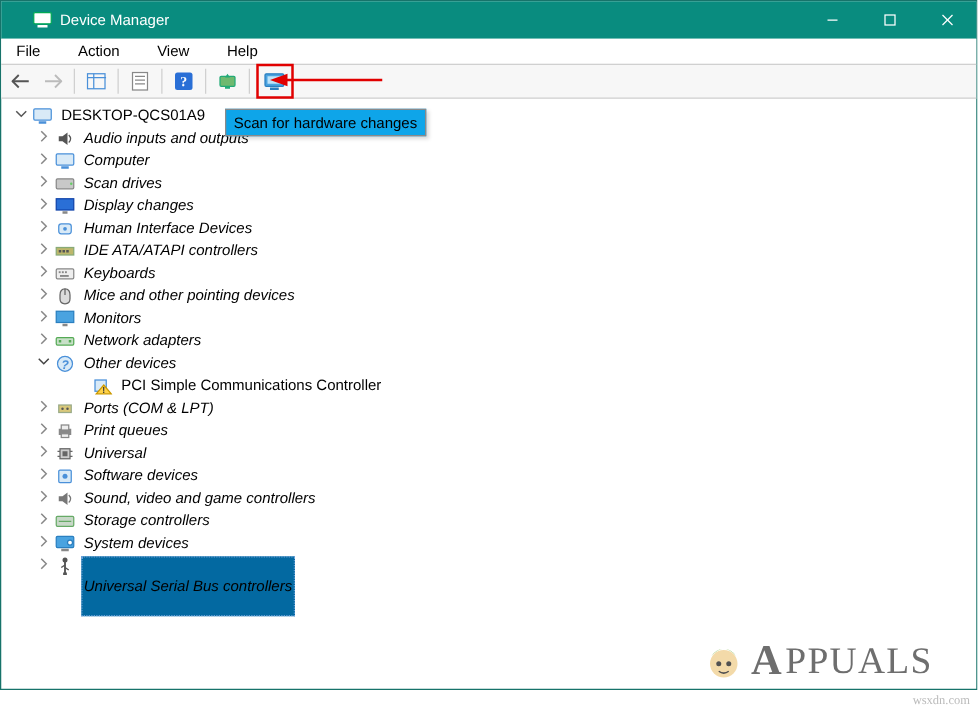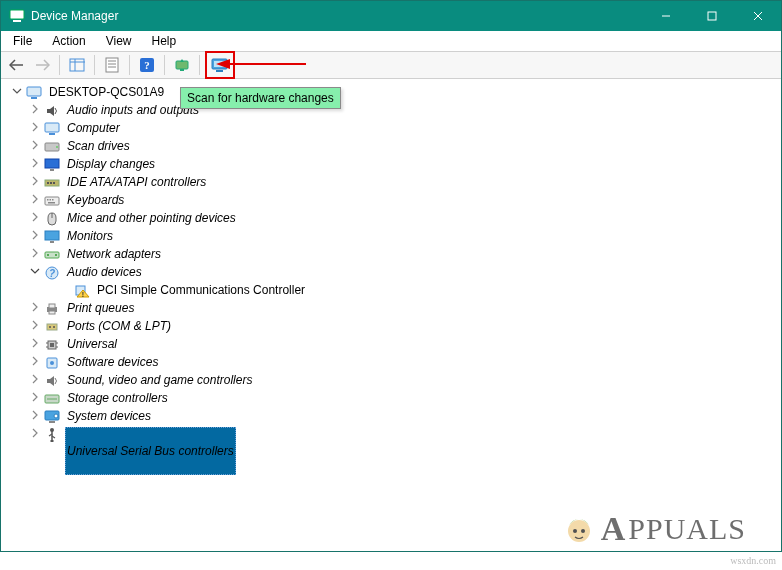--- a/index.html
+++ b/index.html
@@ -12,35 +12,35 @@
     overflow: hidden;
     position: relative;
   }
   .window { width: 782px; height: 552px; border: 1px solid #17736a; background: #fff; }
   .titlebar {
     height: 30px;
     background: #098c7f;
     color: #fff;
     display: flex;
     align-items: center;
-    padding-left: 8px;
+    padding-left: 25px;
   }
   .titlebar .appicon { width: 16px; height: 16px; margin-right: 6px; }
   .titlebar .title { flex: 1; font-size: 12px; }
   .titlebar .winbtn {
     width: 46px; height: 30px;
     display: flex; align-items: center; justify-content: center;
     color: #fff;
   }
   .titlebar .winbtn svg { width: 10px; height: 10px; }
   .menubar {
     height: 20px;
     display: flex; align-items: center;
     padding: 0 4px;
-    gap: 4px;
+    gap: 14px;
     font-size: 12px;
     background: #fff;
   }
   .menubar .menuitem { padding: 2px 8px; cursor: default; }
   .toolbar {
     height: 28px;
     border-top: 1px solid #d0d0d0;
     border-bottom: 1px solid #d0d0d0;
     background: #f7f7f7;
     display: flex; align-items: center;
@@ -81,21 +81,21 @@
     display: flex; align-items: center; justify-content: center;
     color: #6b6b6b;
   }
   .expander.empty { visibility: hidden; }
   .node .icon { width: 18px; height: 16px; margin-right: 4px; display:flex; align-items:center; justify-content:center; }
   .node .label { padding: 0 2px; }
   .node.selected .label { background: #0369a1; border: 1px dotted #6aa0d8; padding: 16px 1px; }
   .tooltip {
     position: absolute;
     left: 180px; top: 87px;
-    background: #86efac;
+    background: #0ea5e9;
     border: 1px solid #8a8a8a;
     padding: 3px 6px;
     font-size: 12px;
     box-shadow: 2px 2px 3px rgba(0,0,0,0.15);
     z-index: 5;
   }
   .watermark {
     position: absolute;
     right: 6px; bottom: 4px;
     font-size: 10px; color: #bbb;
@@ -287,20 +287,34 @@
           </span>
           <span class="label">Display changes</span>
         </div>
         <div class="node l1">
           <span class="expander">
             <svg width="10" height="10" viewBox="0 0 10 10">
               <path d="M3 1 L7 5 L3 9" fill="none" stroke="#888" stroke-width="1.2"></path>
             </svg>
           </span>
           <span class="icon">
+            <svg width="14" height="14" viewBox="0 0 14 14">
+              <rect x="2" y="3" width="10" height="8" rx="2" fill="#d9eaf7" stroke="#4a90d9"></rect>
+              <circle cx="7" cy="7" r="1.5" fill="#4a90d9"></circle>
+            </svg>
+          </span>
+          <span class="label">Human Interface Devices</span>
+        </div>
+        <div class="node l1">
+          <span class="expander">
+            <svg width="10" height="10" viewBox="0 0 10 10">
+              <path d="M3 1 L7 5 L3 9" fill="none" stroke="#888" stroke-width="1.2"></path>
+            </svg>
+          </span>
+          <span class="icon">
             <svg width="16" height="10" viewBox="0 0 16 10">
               <rect x="1" y="2" width="14" height="6" fill="#bdb76b" stroke="#8a7"></rect>
               <rect x="3" y="4" width="2" height="2" fill="#555"></rect>
               <rect x="6" y="4" width="2" height="2" fill="#555"></rect>
               <rect x="9" y="4" width="2" height="2" fill="#555"></rect>
             </svg>
           </span>
           <span class="label">IDE ATA/ATAPI controllers</span>
         </div>
         <div class="node l1">
@@ -368,62 +382,62 @@
             <svg width="10" height="10" viewBox="0 0 10 10">
               <path d="M1 3 L5 7 L9 3" fill="none" stroke="#444" stroke-width="1.2"></path>
             </svg>
           </span>
           <span class="icon">
             <svg width="14" height="14" viewBox="0 0 14 14">
               <circle cx="7" cy="7" r="6" fill="#d9eaf7" stroke="#4a90d9"></circle>
               <text x="7" y="11" text-anchor="middle" font-size="10" fill="#4a90d9" font-weight="bold">?</text>
             </svg>
           </span>
-          <span class="label">Audio devices</span>
+          <span class="label">Other devices</span>
         </div>
         <div class="node l2">
           <span class="expander empty"></span>
           <span class="icon">
             <svg width="16" height="14" viewBox="0 0 16 14">
               <rect x="2" y="2" width="9" height="9" fill="#d9eaf7" stroke="#4a90d9"></rect>
               <path d="M9 6 L15 13 L3 13 Z" fill="#ffd24a" stroke="#c90"></path>
               <text x="9" y="12.5" text-anchor="middle" font-size="7" font-weight="bold" fill="#333">!</text>
             </svg>
           </span>
           <span class="label">PCI Simple Communications Controller</span>
         </div>
         <div class="node l1">
           <span class="expander">
             <svg width="10" height="10" viewBox="0 0 10 10">
               <path d="M3 1 L7 5 L3 9" fill="none" stroke="#888" stroke-width="1.2"></path>
             </svg>
           </span>
           <span class="icon">
             <svg width="14" height="14" viewBox="0 0 14 14">
+              <rect x="2" y="4" width="10" height="6" fill="#d9c87a" stroke="#9a8"></rect>
+              <circle cx="5" cy="7" r="1" fill="#555"></circle>
+              <circle cx="9" cy="7" r="1" fill="#555"></circle>
+            </svg>
+          </span>
+          <span class="label">Ports (COM &amp; LPT)</span>
+        </div>
+        <div class="node l1">
+          <span class="expander">
+            <svg width="10" height="10" viewBox="0 0 10 10">
+              <path d="M3 1 L7 5 L3 9" fill="none" stroke="#888" stroke-width="1.2"></path>
+            </svg>
+          </span>
+          <span class="icon">
+            <svg width="14" height="14" viewBox="0 0 14 14">
               <rect x="2" y="5" width="10" height="5" fill="#888"></rect>
               <rect x="4" y="2" width="6" height="4" fill="#eee" stroke="#888"></rect>
               <rect x="4" y="9" width="6" height="3" fill="#eee" stroke="#888"></rect>
             </svg>
           </span>
           <span class="label">Print queues</span>
-        </div>
-        <div class="node l1">
-          <span class="expander">
-            <svg width="10" height="10" viewBox="0 0 10 10">
-              <path d="M3 1 L7 5 L3 9" fill="none" stroke="#888" stroke-width="1.2"></path>
-            </svg>
-          </span>
-          <span class="icon">
-            <svg width="14" height="14" viewBox="0 0 14 14">
-              <rect x="2" y="4" width="10" height="6" fill="#d9c87a" stroke="#9a8"></rect>
-              <circle cx="5" cy="7" r="1" fill="#555"></circle>
-              <circle cx="9" cy="7" r="1" fill="#555"></circle>
-            </svg>
-          </span>
-          <span class="label">Ports (COM &amp; LPT)</span>
         </div>
         <div class="node l1">
           <span class="expander">
             <svg width="10" height="10" viewBox="0 0 10 10">
               <path d="M3 1 L7 5 L3 9" fill="none" stroke="#888" stroke-width="1.2"></path>
             </svg>
           </span>
           <span class="icon">
             <svg width="14" height="14" viewBox="0 0 14 14">
               <rect x="3" y="3" width="8" height="8" fill="#ccc" stroke="#666"></rect>

